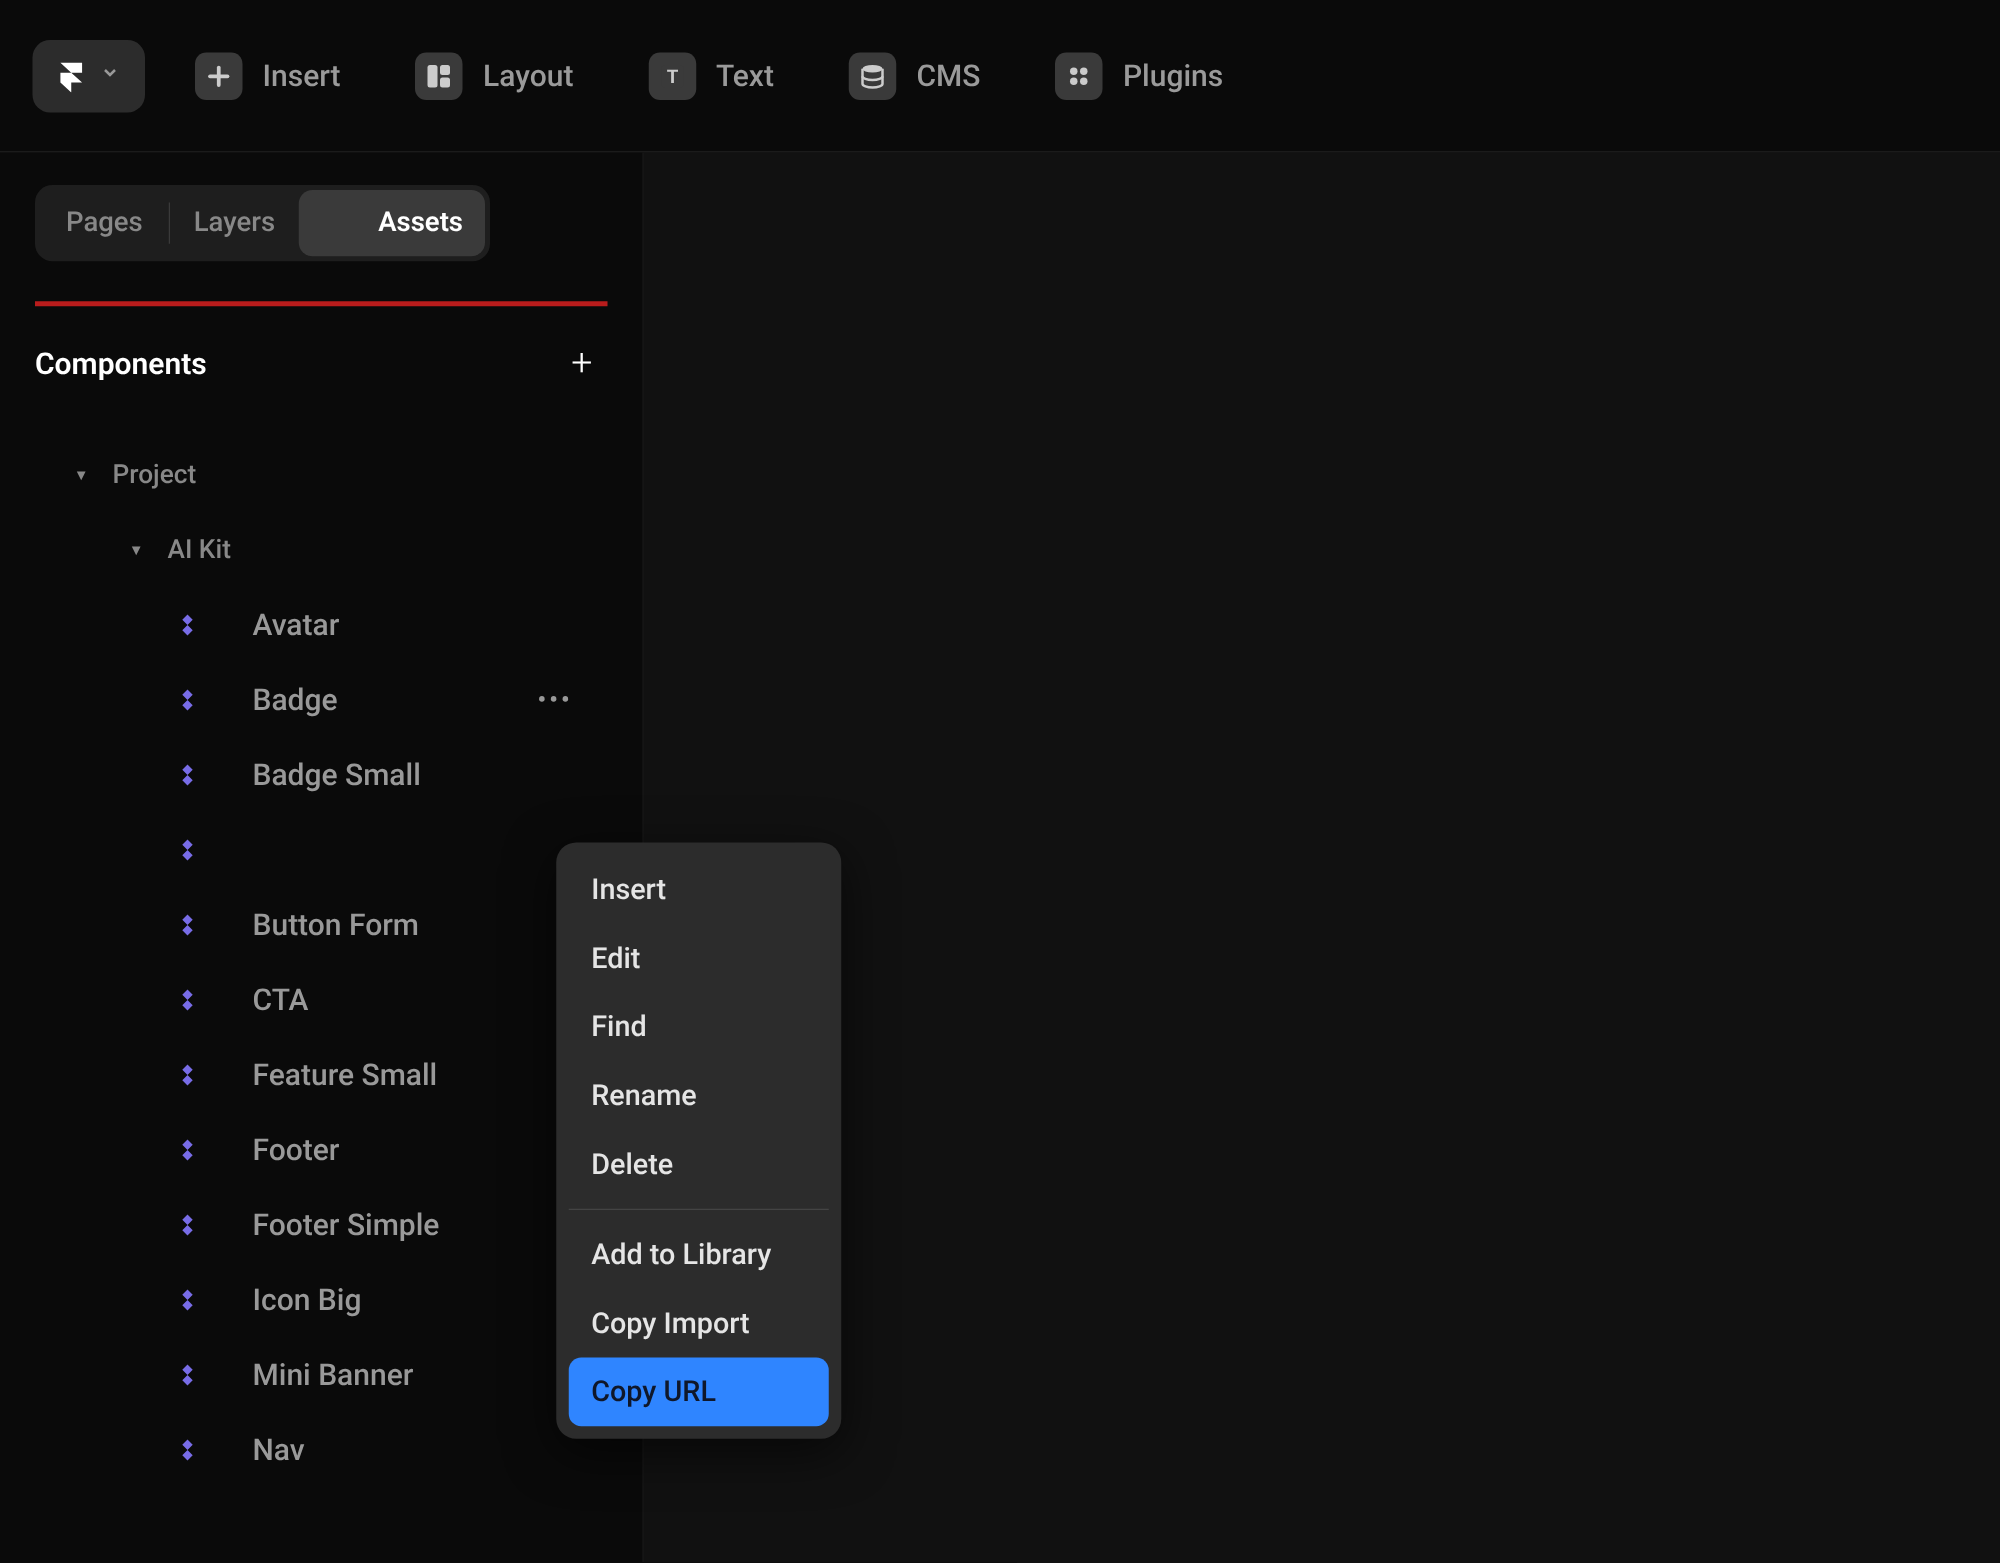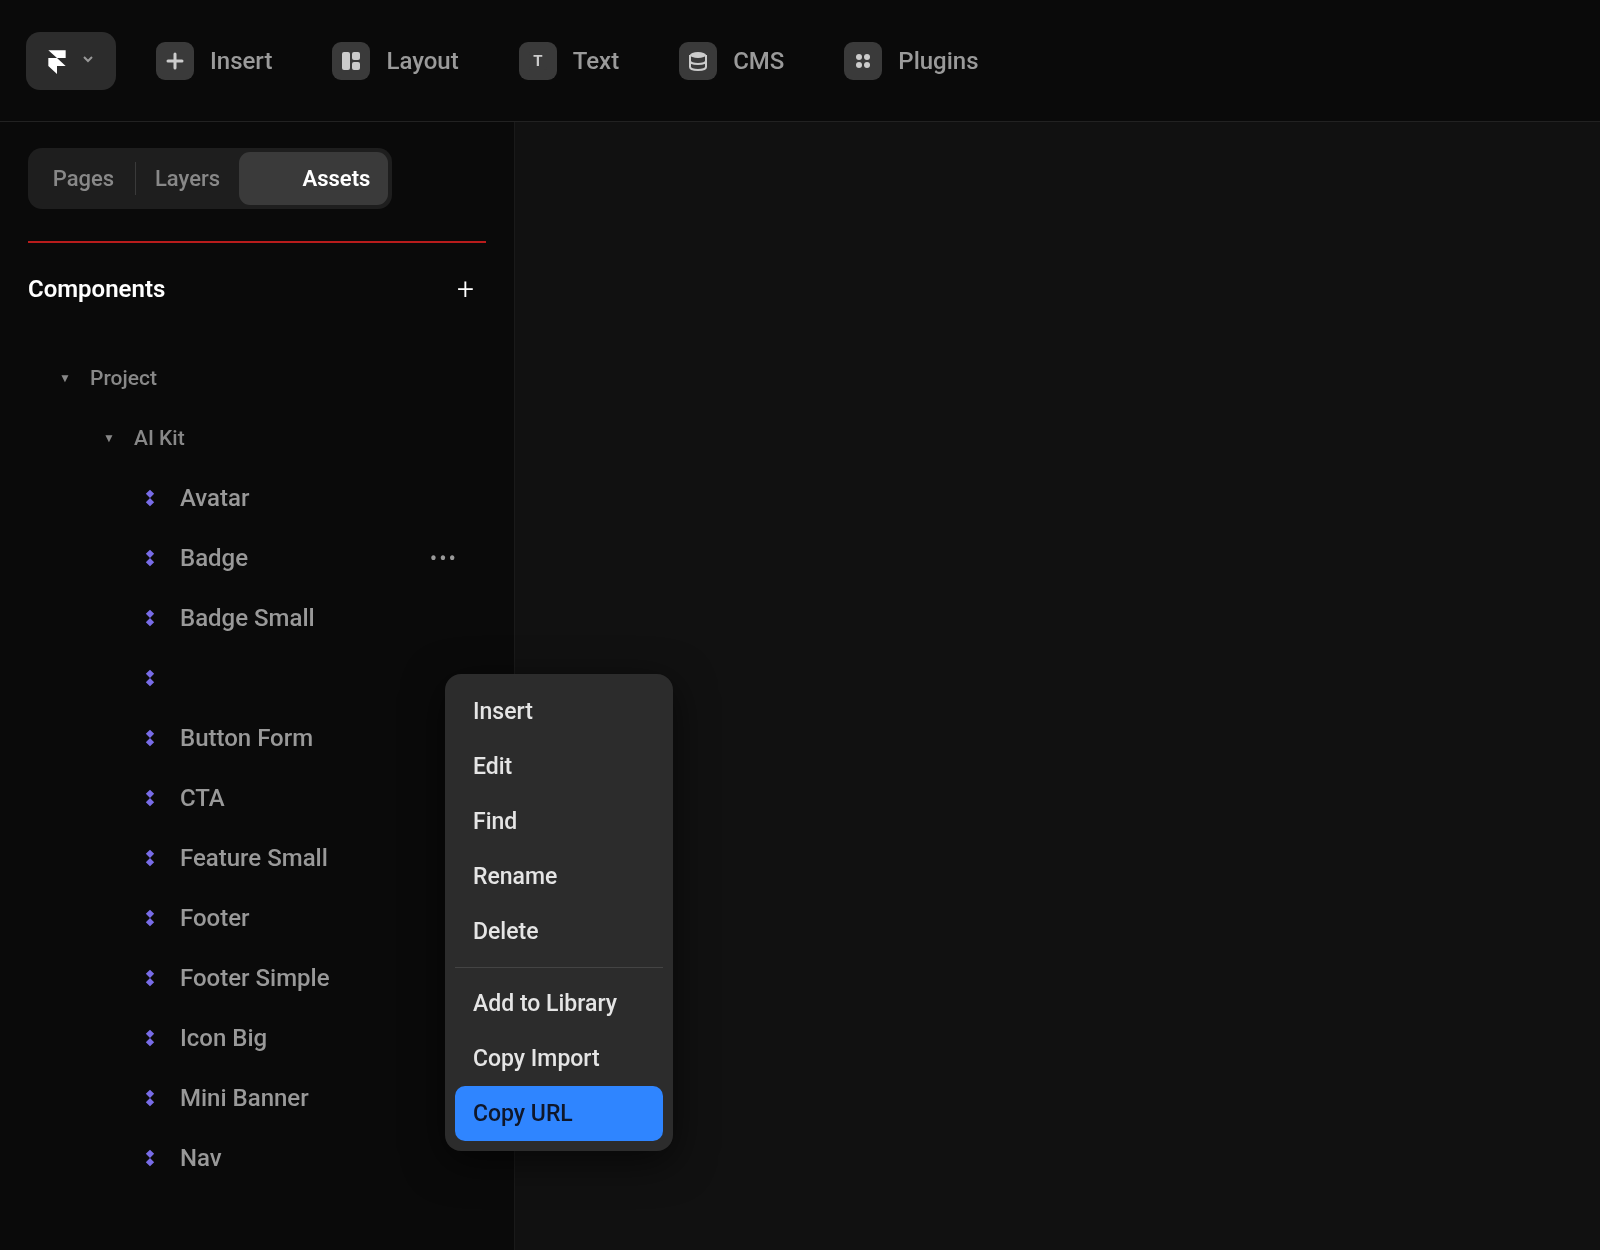--- a/index.html
+++ b/index.html
@@ -106,21 +106,21 @@
     .tab-divider {
       width: 1px;
       background: #3a3a3a;
       margin: 10px 0;
     }
     .section-header {
       display: flex;
       justify-content: space-between;
       align-items: center;
       padding: 10px 0 24px 0;
-      border-top: 2px solid #b91c1c;
+      border-top: 4px solid #b91c1c;
       margin-top: 12px;
       padding-top: 28px;
     }
     .section-title {
       color: #fff;
       font-size: 24px;
       font-weight: 600;
     }
     .plus-icon {
       color: #fff;
@@ -166,20 +166,21 @@
     }
     .component-icon svg {
       width: 20px;
       height: 20px;
     }
     .component-label {
       color: #999;
       font-size: 24px;
       font-weight: 500;
       flex: 1;
+      margin-left: 22px;
     }
     .dots-icon {
       color: #999;
       font-size: 22px;
       letter-spacing: 2px;
       padding-right: 28px;
     }
     .canvas {
       flex: 1;
       background: #111;

